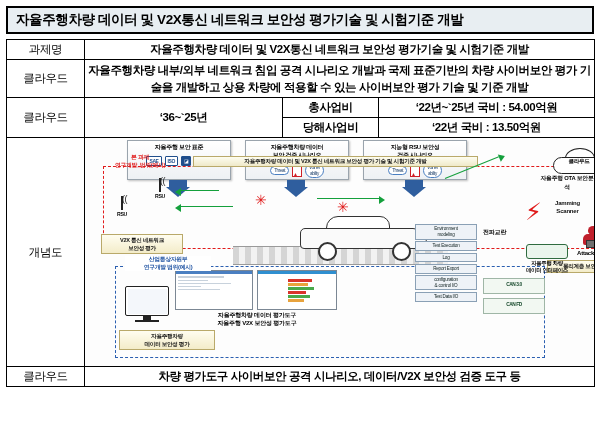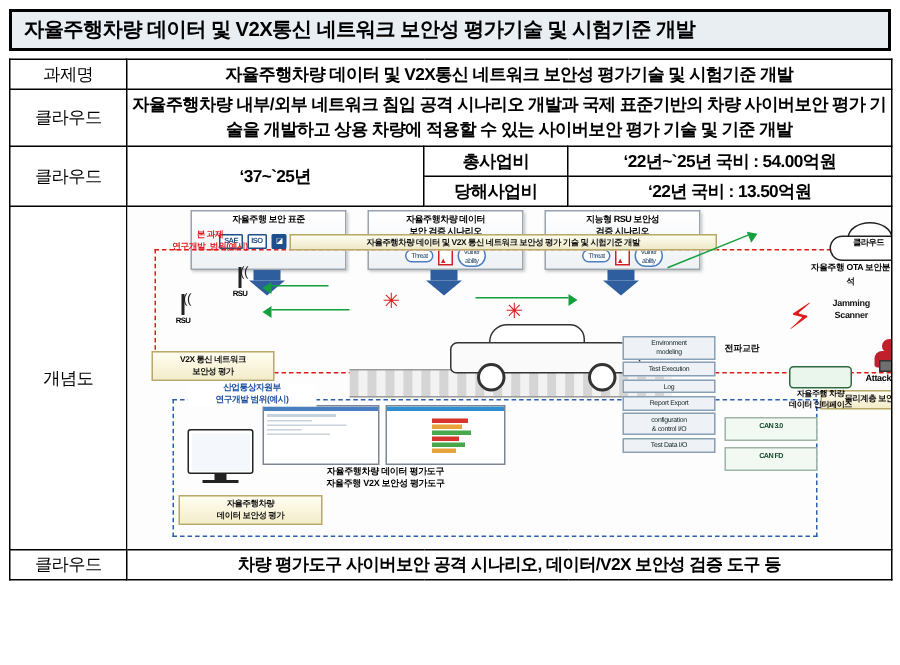--- a/index.html
+++ b/index.html
@@ -183,21 +183,21 @@
       <tr>
         <td class="label">과제명</td>
         <td class="val" colspan="3">자율주행차량 데이터 및 V2X통신 네트워크 보안성 평가기술 및 시험기준 개발</td>
       </tr>
       <tr>
         <td class="label">클라우드</td>
         <td class="goal" colspan="3">자율주행차량 내부/외부 네트워크 침입 공격 시나리오 개발과 국제 표준기반의 차량 사이버보안 평가 기술을 개발하고 상용 차량에 적용할 수 있는 사이버보안 평가 기술 및 기준 개발</td>
       </tr>
       <tr>
         <td class="label" rowspan="2">클라우드</td>
-        <td class="val" rowspan="2">‘37~`25년</td>
+        <td class="val" rowspan="2">‘36~`25년</td>
         <td class="sublabel">총사업비</td>
         <td class="budget">‘22년~`25년 국비 : 54.00억원</td>
       </tr>
       <tr>
         <td class="sublabel">당해사업비</td>
         <td class="budget">‘22년 국비 : 13.50억원</td>
       </tr>
 
       <tr>
         <td class="label">개념도</td>

